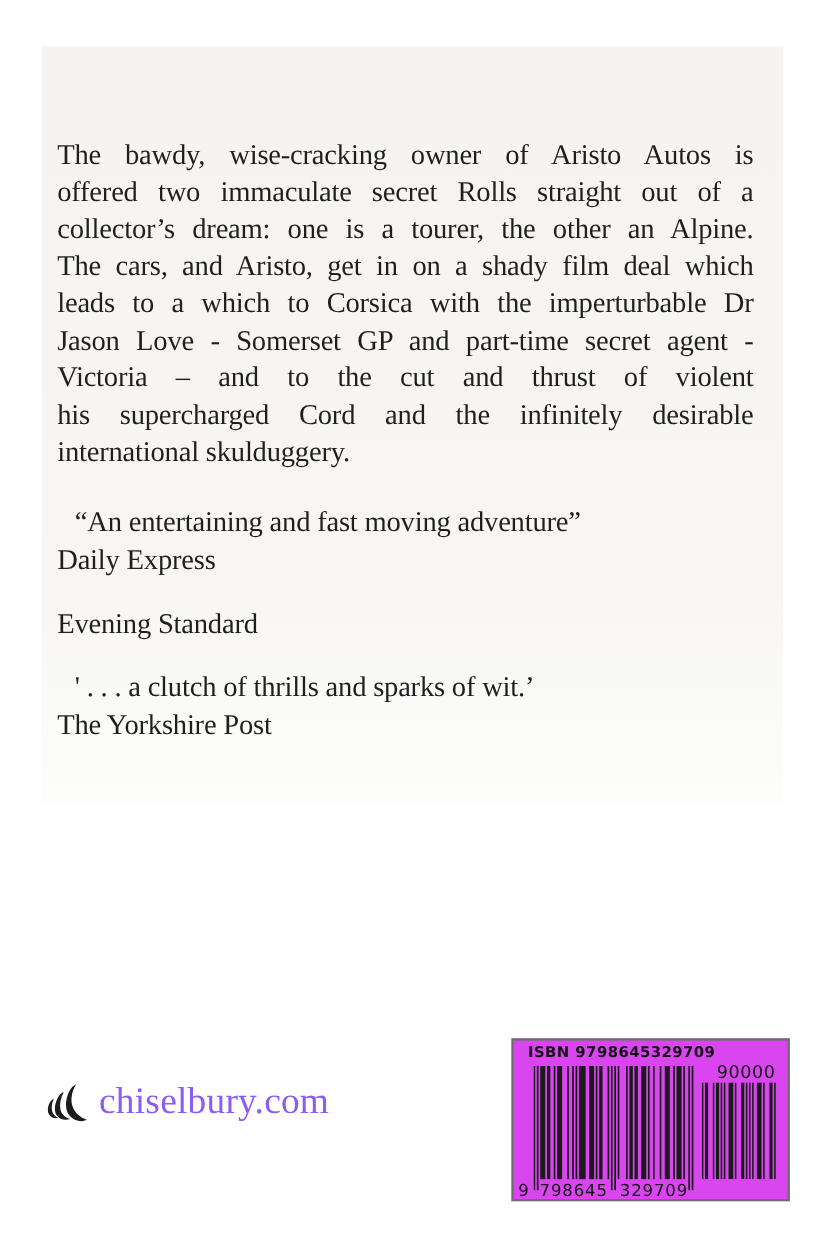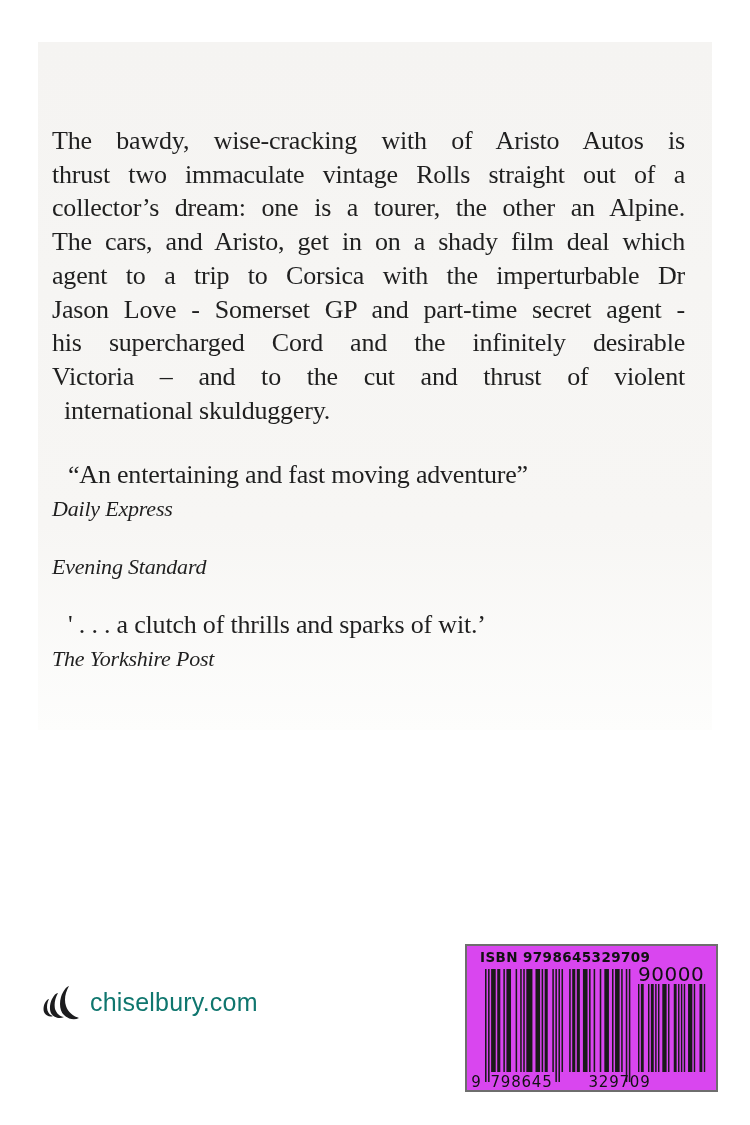--- a/index.html
+++ b/index.html
@@ -25,42 +25,42 @@
     font-size: 26px; line-height: 33.7px;
     letter-spacing: -0.2px;
     color: #1f1f1f;
   }
   .bline {
     text-align: justify;
     text-justify: inter-word;
     text-align-last: justify;
     white-space: normal;
   }
-  .bline.last { text-align-last: left; margin-left: 12px; }
+  .bline.last { text-align-last: left; }
 
   
   .reviews {
     position: absolute;
     left: 52px; top: 458px; width: 650px;
     color: #1f1f1f;
   }
   .review { margin-bottom: 24px; }
   .review .quote  { font-size: 26px; line-height: 34px; letter-spacing: -0.2px; margin-left: 16px; }
-  .review .source { font-size: 22px; line-height: 34px; font-style: italic; letter-spacing: -0.2px; }
+  .review .source { font-size: 26px; line-height: 34px; letter-spacing: -0.2px; }
 
   
   .publisher-logo {
     position: absolute; left: 40px; top: 985px;
     width: 40px; height: 36px;
   }
   .publisher-site {
     position: absolute; left: 90px; top: 984px;
-    font-family: Liberation Sans, sans-serif;
-    font-size: 25px; line-height: 36px;
-    color: #0f766e; letter-spacing: 0.2px;
+    font-family: Liberation Serif, serif;
+    font-size: 34px; line-height: 36px;
+    color: #8b5cf6; letter-spacing: 0.2px;
   }
 
   
   .barcode-box {
     position: absolute;
     left: 465px; top: 944px; width: 253px; height: 148px;
     background: #d946ef;
     border: 2px solid #6e6e6e;
     box-sizing: border-box;
   }
@@ -73,44 +73,44 @@
   #bc-main { position: absolute; left: 18px; top: 23px; }
   #bc-sup  { position: absolute; left: 171px; top: 38px; }
   .bc-digit {
     position: absolute;
     font-family: "DejaVu Sans", sans-serif;
     font-size: 15px; line-height: 16px; color: #111;
     top: 128px; text-align: center;
   }
   .bc-first { left: 2px; width: 14px; }
   .bc-g1 { left: 23px; width: 63px; letter-spacing: 0.8px; }
-  .bc-g2 { left: 96px; width: 63px; letter-spacing: 0.8px; margin-left: 25px; }
+  .bc-g2 { left: 96px; width: 63px; letter-spacing: 0.8px; }
   .bc-sup-label {
     position: absolute; left: 171px; width: 67px; top: 21px;
     font-family: "DejaVu Sans", sans-serif;
-    font-size: 20px; line-height: 15px; color: #111;
-    text-align: left; letter-spacing: 0.5px;
+    font-size: 16px; line-height: 15px; color: #111;
+    text-align: right; letter-spacing: 0.5px;
   }
 </style>
 </head>
 <body>
 
 <div class="cover">
 
   <div class="page-tint"></div>
 
   <div class="blurb" id="blurb">
-      <div class="bline">The bawdy, wise-cracking with of Aristo Autos is</div>
-      <div class="bline">thrust two immaculate vintage Rolls straight out of a</div>
+      <div class="bline">The bawdy, wise-cracking owner of Aristo Autos is</div>
+      <div class="bline">offered two immaculate secret Rolls straight out of a</div>
       <div class="bline">collector’s dream: one is a tourer, the other an Alpine.</div>
       <div class="bline">The cars, and Aristo, get in on a shady film deal which</div>
-      <div class="bline">agent to a trip to Corsica with the imperturbable Dr</div>
+      <div class="bline">leads to a which to Corsica with the imperturbable Dr</div>
       <div class="bline">Jason Love - Somerset GP and part-time secret agent -</div>
+      <div class="bline">Victoria – and to the cut and thrust of violent</div>
       <div class="bline">his supercharged Cord and the infinitely desirable</div>
-      <div class="bline">Victoria – and to the cut and thrust of violent</div>
       <div class="bline last">international skulduggery.</div>
     </div>
 
   <div class="reviews">
     <div class="review">
       <div class="quote">“An entertaining and fast moving adventure”</div>
       <div class="source">Daily Express</div>
     </div>
     <div class="review">
       <div class="source">Evening Standard</div>

